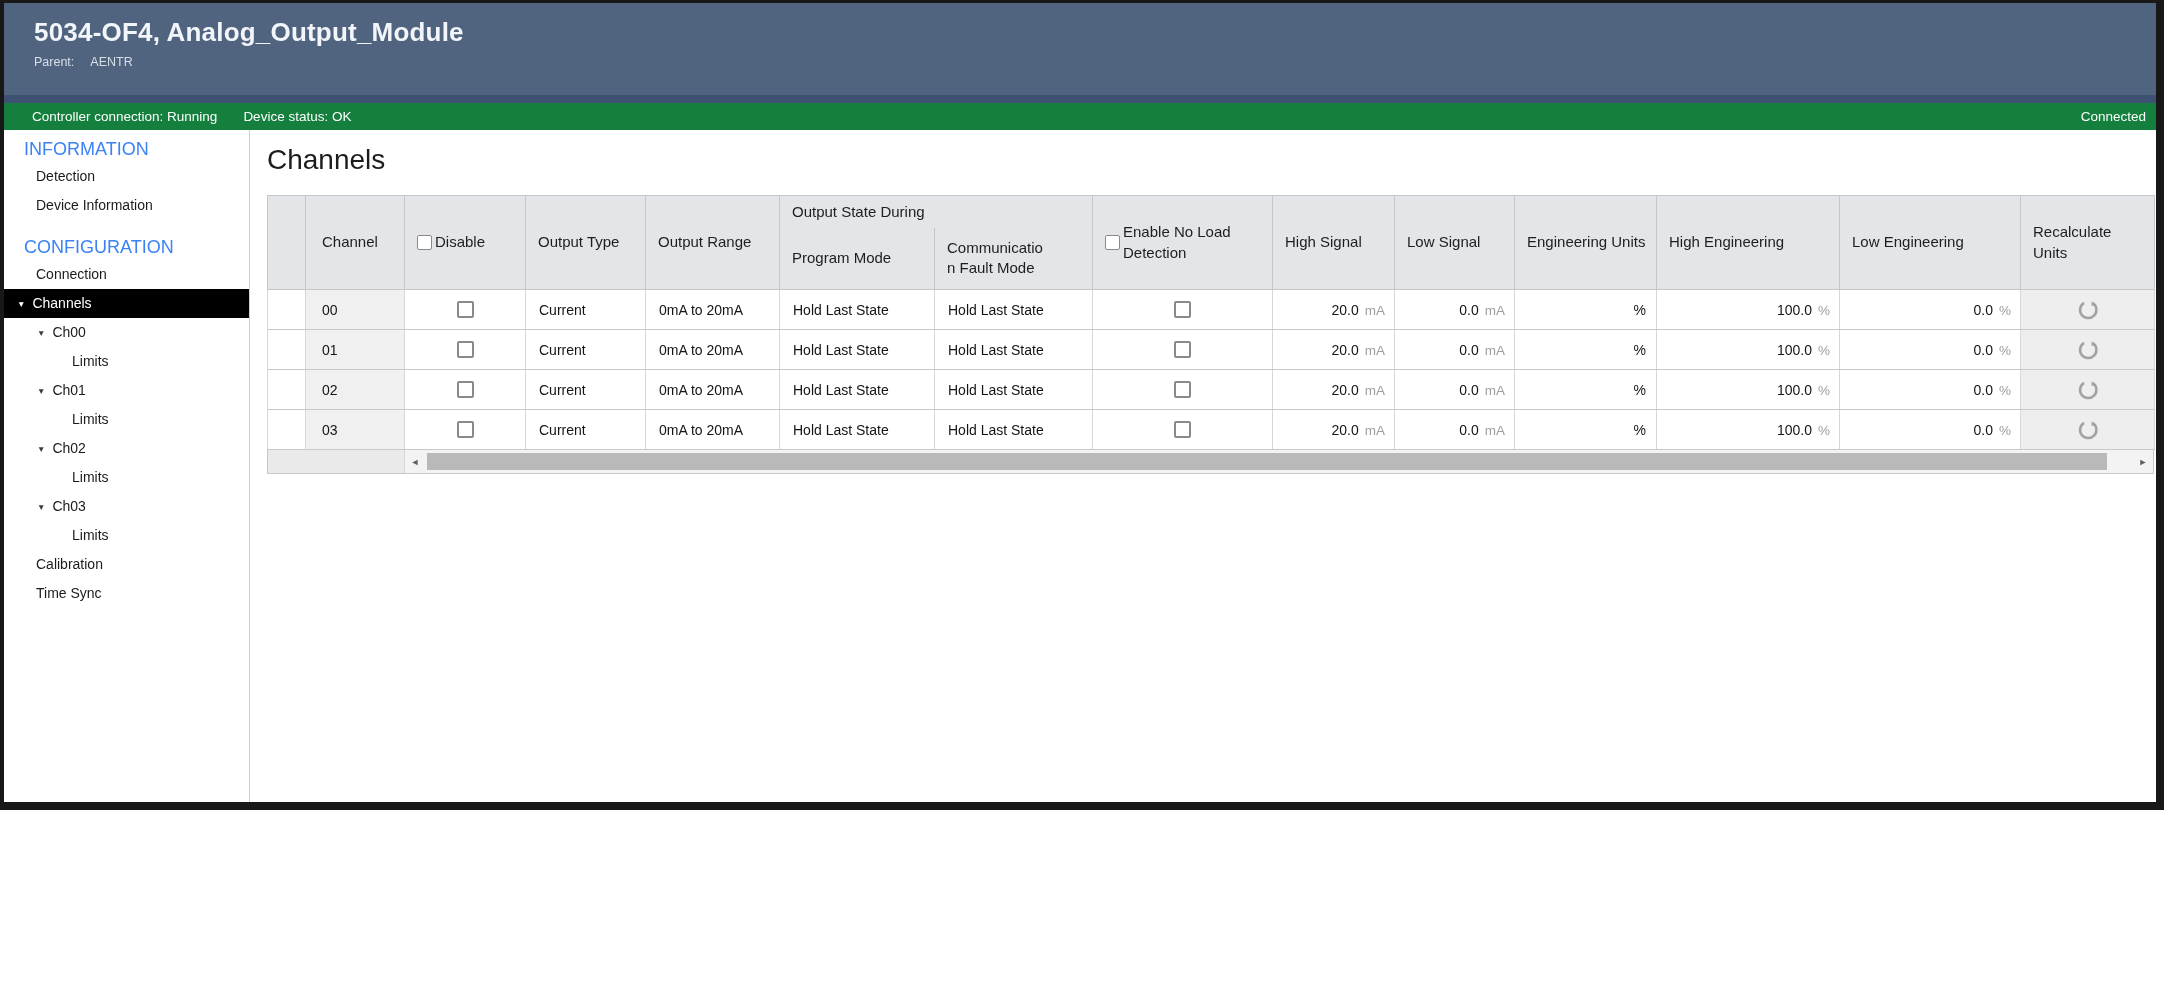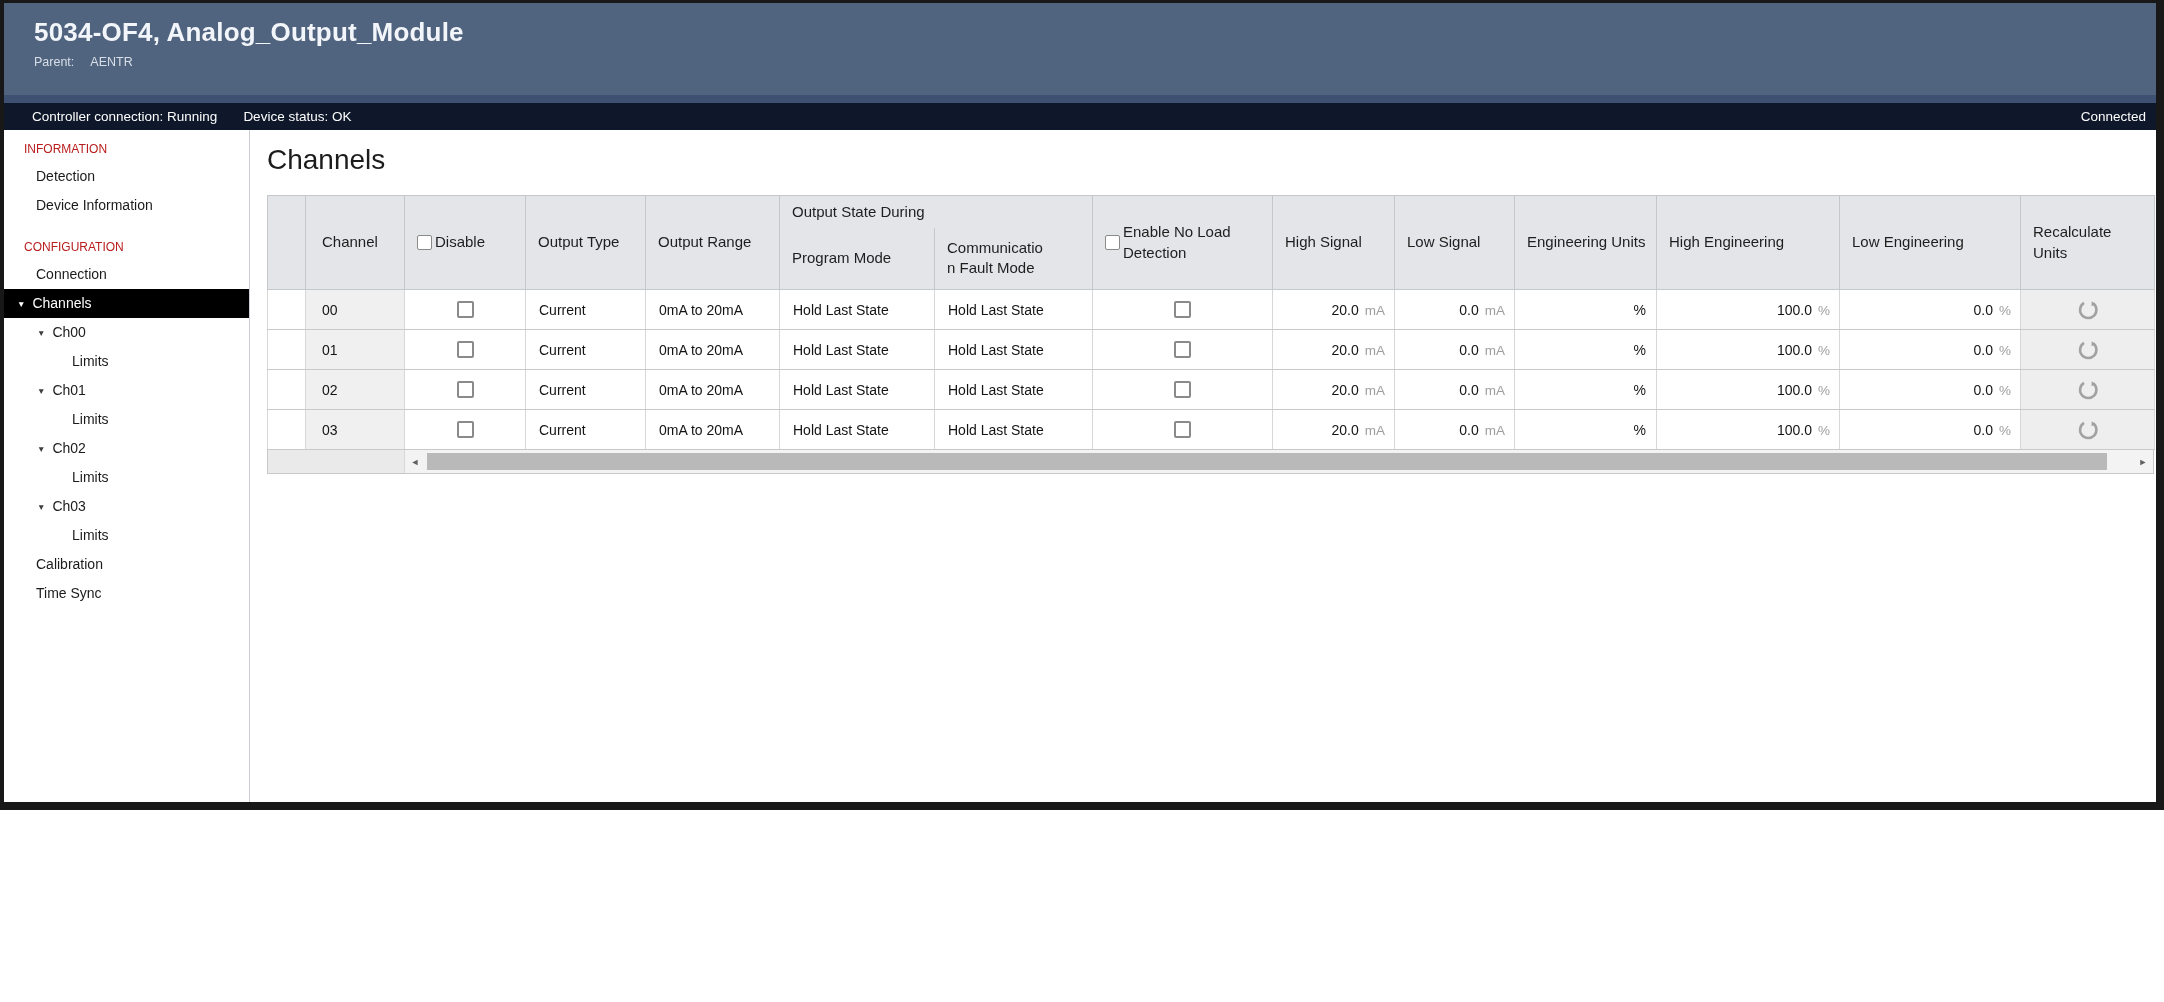--- a/index.html
+++ b/index.html
@@ -15,32 +15,32 @@
 
   
   .titlebar { height:92px; background:#50647F; padding:14px 0 0 30px; }
   .titlebar .title { color:#F2F5F9; font-size:26px; font-weight:bold; letter-spacing:0.2px; }
   .titlebar .meta { color:#D9DFE8; font-size:12.5px; margin-top:7px; }
   .titlebar .meta .lbl { margin-right:16px; }
   .titlebar-strip { height:8px; background:#3E5173; }
 
   
   .statusbar {
-    height:27px; background:#0f172a; color:#FDFEFD; font-size:13.5px;
+    height:27px; background:#15803d; color:#FDFEFD; font-size:13.5px;
     display:flex; align-items:center; padding:0 10px 0 28px;
   }
   .statusbar .seg { margin-right:26px; }
   .statusbar .spacer { flex:1; }
 
   
   .content { display:flex; height:767px; }
 
   .sidebar { width:246px; border-right:1px solid #CCD0D4; padding-top:6px; flex:none; }
   .nav-row { height:29px; line-height:29px; font-size:14px; color:#1B1B1B; white-space:nowrap; cursor:default; }
-  .nav-section { height:26px; line-height:26px; font-size:12px; color:#b91c1c; padding-left:20px; }
+  .nav-section { height:26px; line-height:26px; font-size:18px; color:#3b82f6; padding-left:20px; }
   .nav-gap { height:14px; }
   .nav-l1 { padding-left:32px; }
   .nav-tree-root { padding-left:13px; }
   .nav-tree-ch { padding-left:33px; }
   .nav-l3 { padding-left:68px; }
   .tri { display:inline-block; font-size:8.5px; color:#3C3C3C; vertical-align:1px; margin-right:7px; }
   .nav-selected { background:#000000; color:#FFFFFF; }
   .nav-selected .tri { color:#FFFFFF; }
 
   .main { flex:1; padding:14px 0 0 17px; }

